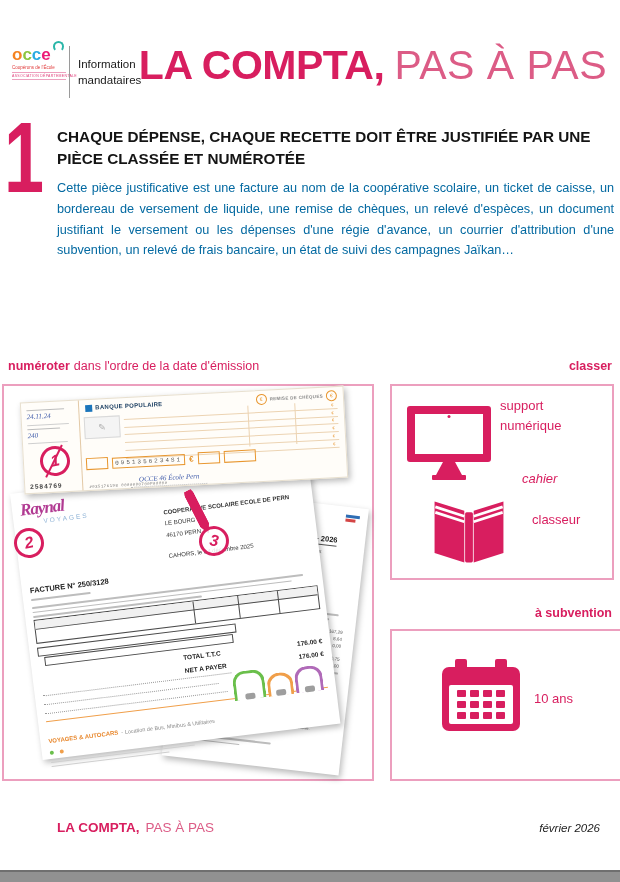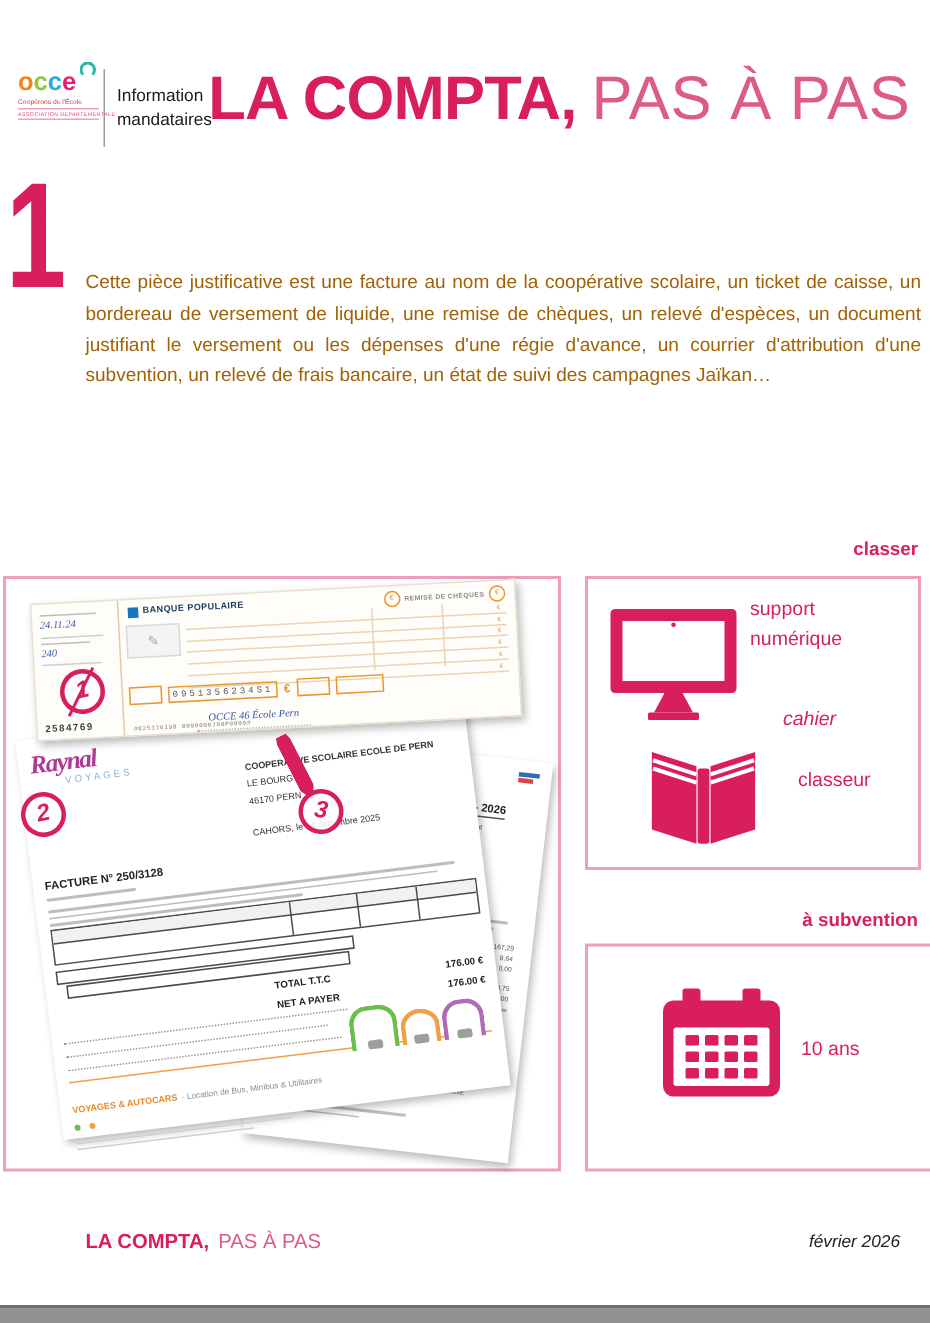--- a/index.html
+++ b/index.html
@@ -16,21 +16,21 @@
   .logo-assoc{font-size:3.5px;color:#e0447e;border-top:1px solid #eda0bf;border-bottom:1px solid #eda0bf;margin-top:2px;padding:1px 0;white-space:nowrap;letter-spacing:.3px;}
   .hdr-divider{left:69px;top:46px;width:1px;height:52px;background:#9a9a9a;}
   .info-label{left:78px;top:56px;font-size:11.5px;font-weight:400;line-height:1.4;color:#1a1a1a;}
   .page-title{right:13px;top:45px;white-space:nowrap;font-size:41px;line-height:1;text-align:right;}
   .pt-bold{font-weight:900;letter-spacing:-.5px;color:#d81e5f;}
   .pt-light{font-weight:400;color:#dc5c86;margin-left:10px;letter-spacing:.5px;}
 
   
   .step-number{left:4px;top:116px;font-size:100px;line-height:.82;font-weight:900;color:#d81e5f;transform:scaleX(.72);transform-origin:left top;}
   .step-heading{left:57px;top:126px;width:557px;font-size:15.3px;font-weight:800;line-height:1.45;color:#141414;}
-  .para{left:57px;width:557px;font-size:12.7px;line-height:1.64;text-align:justify;color:#a16207;}
+  .para{left:57px;width:557px;font-size:12.7px;line-height:1.64;text-align:justify;color:#0369a1;}
   .p1{top:178px;} .p2{top:266px;}
 
   
   .pink{color:#d81e5f;}
   .mid-label{top:359px;font-size:12.5px;}
   .lbl-left{left:8px;} .lbl-right{right:8px;text-align:right;font-weight:800;}
   .lbl-bold{font-weight:800;} .lbl-rest{margin-left:4px;}
   .pbox{border:2px solid #ec9fbe;background:#fff;}
   .docs-box{left:2px;top:384px;width:368px;height:393px;}
   .classer-box{left:390px;top:384px;width:220px;height:192px;}
@@ -159,22 +159,26 @@
   <div class="abs hdr-divider"></div>
   <div class="abs info-label">
     <div>Information</div>
     <div>mandataires</div>
   </div>
   <div class="abs page-title">
     <span class="pt-bold">LA COMPTA,</span><span class="pt-light">PAS À PAS</span>
   </div>
 
   <div class="abs step-number">1</div>
+  <div class="abs step-heading">CHAQUE DÉPENSE, CHAQUE RECETTE DOIT ÊTRE JUSTIFIÉE PAR UNE PIÈCE CLASSÉE ET NUMÉROTÉE</div>
   <div class="abs para p1">Cette pièce justificative est une facture au nom de la coopérative scolaire, un ticket de caisse, un bordereau de versement de liquide, une remise de chèques, un relevé d'espèces, un document justifiant le versement ou les dépenses d'une régie d'avance, un courrier d'attribution d'une subvention, un relevé de frais bancaire, un état de suivi des campagnes Jaïkan…</div>
 
+  <div class="abs mid-label lbl-left pink">
+    <span class="lbl-bold">numéroter</span><span class="lbl-rest">dans l'ordre de la date d'émission</span>
+  </div>
   <div class="abs mid-label lbl-right pink">classer</div>
 
   <div class="abs pbox docs-box">
 
     <div class="doc chq">
       <div class="chq-stub">
         <div class="bar" style="width:80%;height:1px;"></div>
         <div class="hand">24.11.24</div>
         <div class="bar" style="width:90%;height:1px;background:#cfcfcf;"></div>
         <div class="bar" style="width:70%;height:1px;"></div>

